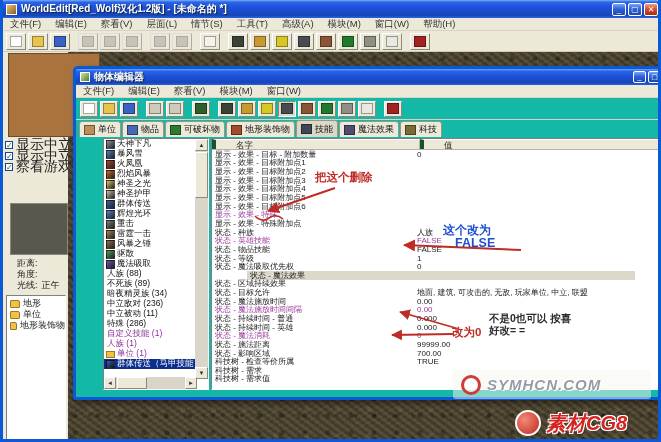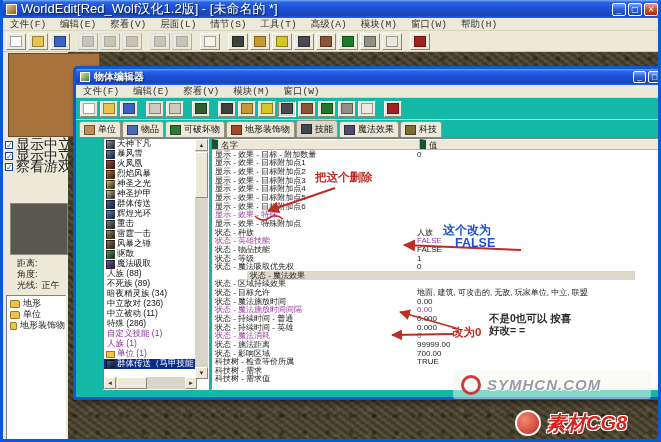--- a/index.html
+++ b/index.html
@@ -4,28 +4,28 @@
 <style>
   html,body{margin:0;padding:0;background:#333;}
   *{box-sizing:border-box;font-family:"Liberation Sans","DejaVu Sans",sans-serif;}
   #screen{position:relative;width:661px;height:442px;overflow:hidden;background:#ece9d8;
           border-left:3px solid #0a59d6;border-right:3px solid #0a59d6;border-bottom:3px solid #0a59d6;}
   
   .titlebar{position:absolute;left:-3px;top:0;width:661px;height:18px;
     background:linear-gradient(180deg,#7ab1f7 0%,#2a63e8 12%,#1c50d8 45%,#1745b8 85%,#2a63e8 100%);
     border-radius:5px 5px 0 0;display:flex;align-items:center;padding:0 3px;color:#fff;}
   .app-icon{width:11px;height:11px;margin:0 4px 0 3px;background:linear-gradient(135deg,#e8c868,#8a5a28);border:1px solid #fff;}
-  .title-text{font-size:13px;font-weight:normal;text-shadow:1px 1px 1px #123;white-space:nowrap;}
+  .title-text{font-size:10px;font-weight:bold;text-shadow:1px 1px 1px #123;white-space:nowrap;}
   .winbtns{margin-left:auto;display:flex;gap:2px;}
   .wbtn{width:14px;height:13px;border:1px solid #fff;border-radius:2px;font-size:8px;line-height:11px;
     text-align:center;color:#fff;background:linear-gradient(#7aa4f4,#2f62d8 45%,#1c46ae);}
   .wbtn.close{background:linear-gradient(#f0a088,#d8502e 45%,#a82c0c);}
   .menubar{position:absolute;left:0;top:18px;width:655px;height:13px;background:#ece9d8;display:flex;
     align-items:center;border-bottom:1px solid #d8d4c4;}
-  .menu-item{font-size:9.5px;color:#333;padding:0 7px;white-space:nowrap;font-family:Liberation Mono, monospace;}
+  .menu-item{font-size:9.5px;color:#333;padding:0 7px;white-space:nowrap;}
   .toolbar{position:absolute;left:0;top:31px;width:655px;height:21px;display:flex;align-items:center;
     padding-left:2px;background:#ece9d8;border-bottom:1px solid #cfcaba;}
   .tb-btn{width:20px;height:17px;margin:0 1px;background:#ece9d8;border:1px solid;
     border-color:#fff #8a8a7a #8a8a7a #fff;display:flex;align-items:center;justify-content:center;}
   .tb-btn.disabled{border-color:#ddd #b0aca0 #b0aca0 #ddd;}
   .tb-chip{width:12px;height:11px;border:1px solid rgba(0,0,0,.35);}
   .tb-btn.disabled .tb-chip{background:#c8c4b4 !important;border-color:#aaa;}
   .tb-sep{width:6px;height:17px;}
   
   .map{position:absolute;left:65px;top:52px;width:593px;height:387px;background-color:#4d4636;
@@ -92,22 +92,22 @@
   .scroll-arrow{height:12px;background:#ece9d8;border:1px solid;border-color:#fff #8a8a7a #8a8a7a #fff;
     font-size:6px;text-align:center;line-height:10px;color:#333;}
   .scroll-thumb{background:#ece9d8;border:1px solid;border-color:#fff #8a8a7a #8a8a7a #fff;}
   .hscroll{position:absolute;left:0;bottom:0;height:12px;background:#d9d5c9;display:flex;}
   .hscroll .scroll-arrow{width:12px;height:12px;flex:none;}
   .hscroll .scroll-thumb{width:30px;height:12px;margin-left:1px;}
   
   .list{flex:1;height:252px;background:#fff;border:1px solid;border-color:#808080 #fff #fff #808080;
     position:relative;overflow:hidden;}
   .list-header{display:flex;height:11px;background:#ece9d8;border-bottom:1px solid #b8b4a4;}
-  .lh-cell{font-size:8.5px;color:#222;padding-left:3px;line-height:11px;border-right:1px solid #b8b4a4;
-    border-top:1px solid #fff;border-left:6px solid #14532d;}
+  .lh-cell{font-size:8.5px;color:#222;padding-left:20px;line-height:11px;border-right:1px solid #b8b4a4;
+    border-top:1px solid #fff;border-left:4px solid #14532d;}
   .lh-name{width:208px;}
   .lh-value{flex:1;}
   .list-rows{position:absolute;left:0;top:11px;width:423px;overflow:hidden;}
   .lrow{display:flex;height:8.65px;align-items:center;white-space:nowrap;}
   .lrow.sel{background:#dcd8ca;margin-left:35px;}
   .lname{width:205px;padding-left:3px;font-size:8px;color:#1a1a1a;overflow:hidden;flex:none;}
   .lval{font-size:8px;color:#1a1a1a;overflow:visible;}
   .lname.mod,.lval.mod{color:#9b3a9b;}
   .list .vscroll{height:250px;}
   

